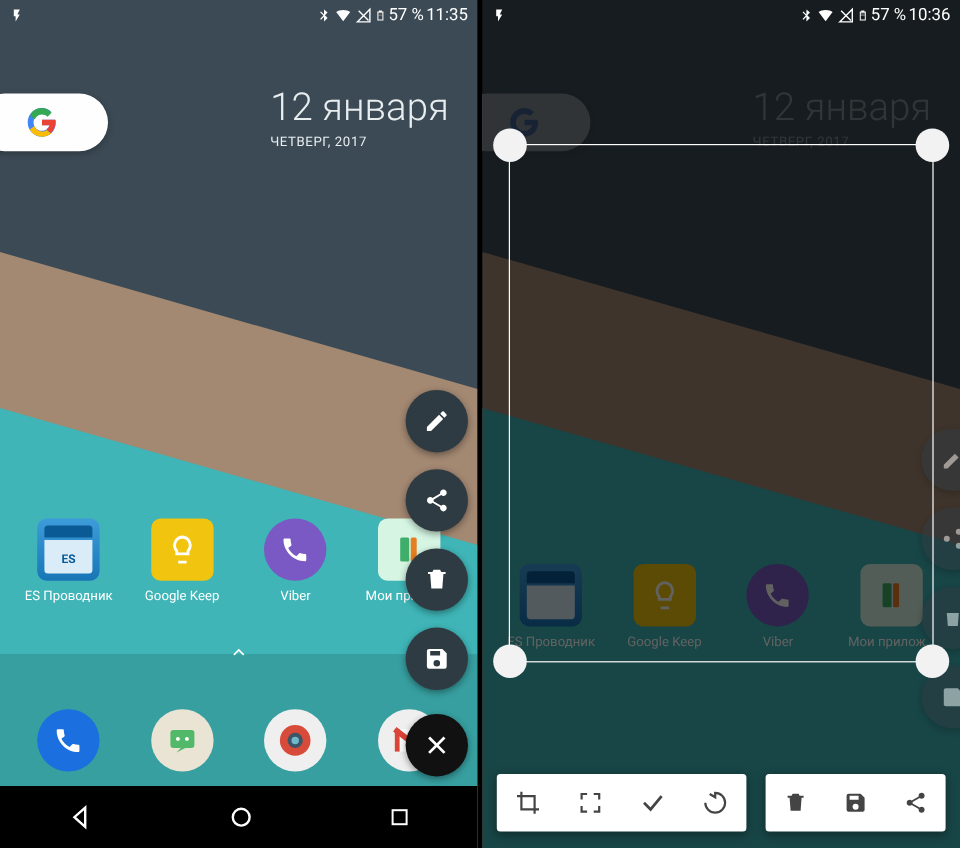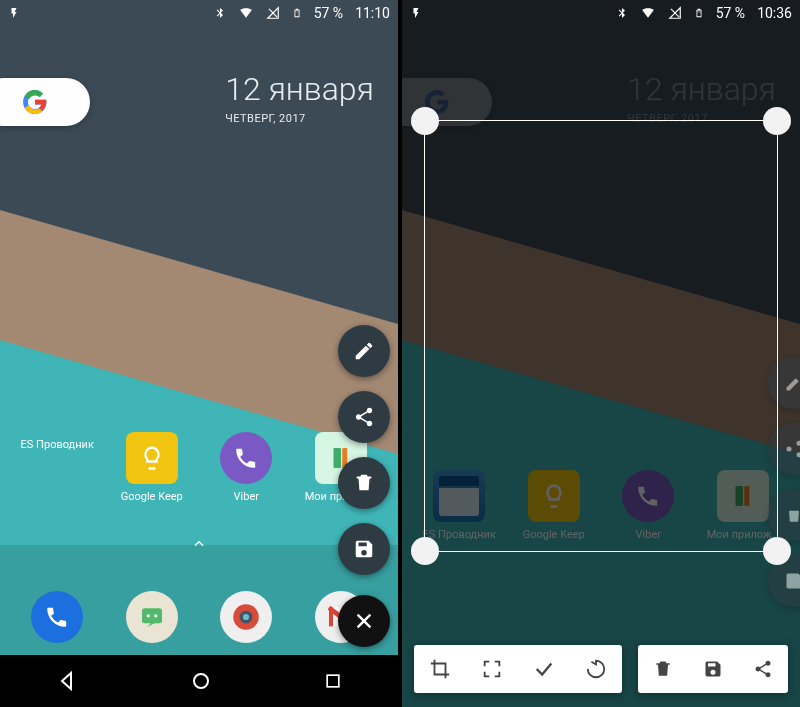--- a/index.html
+++ b/index.html
@@ -47,21 +47,21 @@
   .statusbar {
     position: absolute; top: 0; left: 0; right: 0;
     height: 26px;
     display: flex; align-items: center;
     padding: 0 8px;
     color: #fff;
     font-size: 14px;
     z-index: 50;
   }
   .statusbar .left { display:flex; gap:6px; align-items:center; }
-  .statusbar .right { margin-left: auto; display: flex; gap: 12px; align-items: center; }
+  .statusbar .right { margin-left: auto; display: flex; gap: 2px; align-items: center; }
   .stat-icon svg { display:block; }
 
   
   .date-widget {
     position: absolute;
     top: 70px; right: 24px;
     color: #e8edef;
     z-index: 20;
   }
   .date-widget .date { font-size: 32px; font-weight: 300; }
@@ -251,40 +251,43 @@
             <line x1="5" y1="5" x2="19" y2="19"></line>
           </svg>
       </span>
       <span class="stat-icon">
         <svg width="10" height="16" viewBox="0 0 24 24" fill="#fff">
             <path d="M15 2h-6v2H6v18h12V4h-3V2zM8 12h8v8H8z" fill="#fff"></path>
             <rect x="8" y="6" width="8" height="6" fill="#555"></rect>
           </svg>
       </span>
       <span>57 %</span>
-      <span>11:10</span>
+      <span>11:35</span>
     </div>
   </div>
 
   <div class="google-pill">
     <svg width="26" height="26" viewBox="0 0 48 48">
       <path fill="#4285F4" d="M44.5 20H24v8.5h11.8C34 34 29.5 37 24 37c-7.2 0-13-5.8-13-13s5.8-13 13-13c3.3 0 6.3 1.2 8.6 3.3l6-6C34.8 4.3 29.7 2 24 2 11.8 2 2 11.8 2 24s9.8 22 22 22c11 0 21-8 21-22 0-1.4-.2-2.7-.5-4z"></path>
       <path fill="#34A853" d="M6 14l7 5c2-4 6-7 11-7 3.3 0 6.3 1.2 8.6 3.3l6-6C34.8 4.3 29.7 2 24 2 15 2 7.5 7 6 14z"></path>
       <path fill="#FBBC05" d="M24 46c5.5 0 10.5-2 14-5l-6.5-5.5C29.5 37 27 38 24 38c-5.5 0-10-3.5-11.7-8.3l-7 5.4C8 41 15 46 24 46z"></path>
       <path fill="#EA4335" d="M44.5 20H24v8.5h11.8c-.9 2.6-2.6 4.8-4.8 6.3l6.5 5.5C41 37 45 31 45 24c0-1.4-.2-2.7-.5-4z"></path>
     </svg>
   </div>
 
   <div class="date-widget">
     <div class="date">12 января</div>
     <div class="sub">ЧЕТВЕРГ, 2017</div>
   </div>
 
   <div class="app-row" style="top:432px;">
     <div class="app">
+      <div class="app-icon es-icon">
+        <span style="position:relative;z-index:2;color:#0a5a95;font-weight:bold;font-size:10px;top:8px;">ES</span>
+      </div>
       <div class="app-label">ES Проводник</div>
     </div>
     <div class="app">
       <div class="app-icon keep-icon">
         <svg width="28" height="28" viewBox="0 0 24 24" fill="none" stroke="#fff" stroke-width="2">
             <path d="M9 21h6M12 3a6 6 0 00-4 10v2h8v-2a6 6 0 00-4-10z"></path>
           </svg>
       </div>
       <div class="app-label">Google Keep</div>
     </div>

